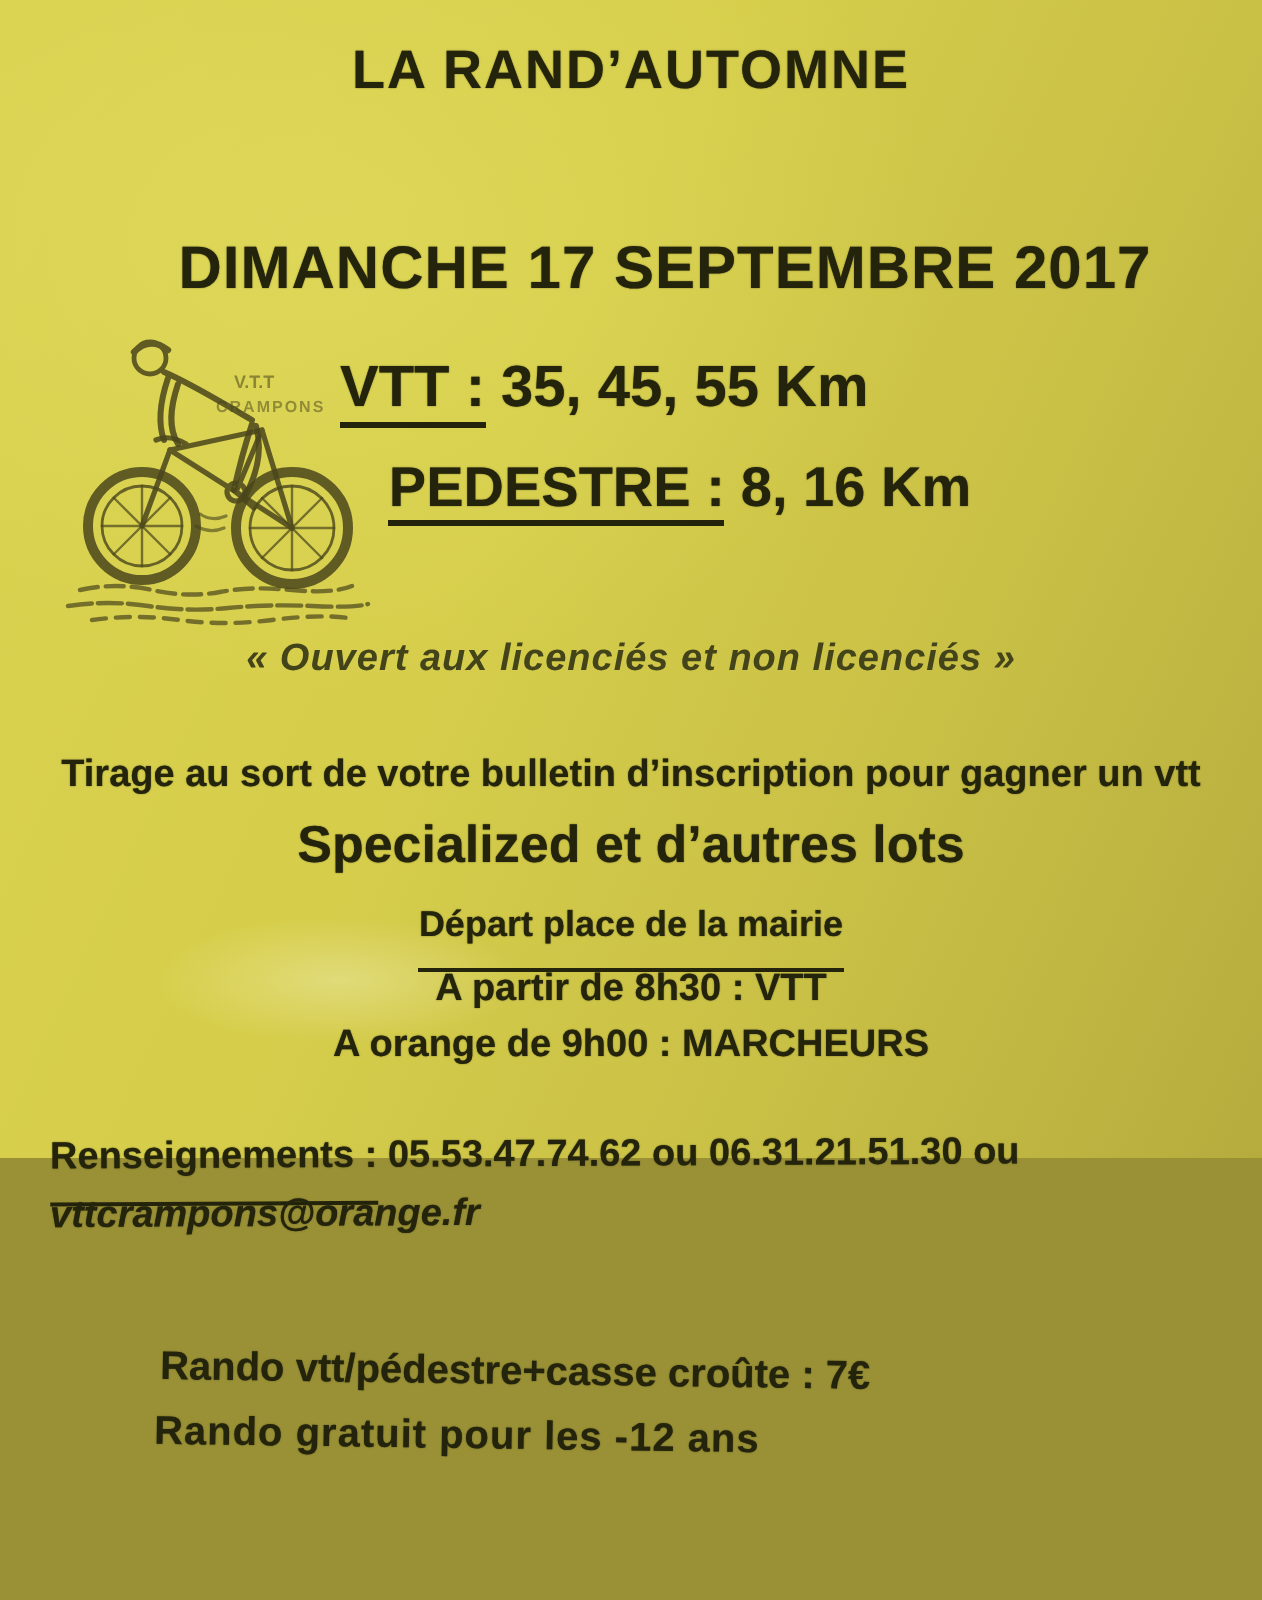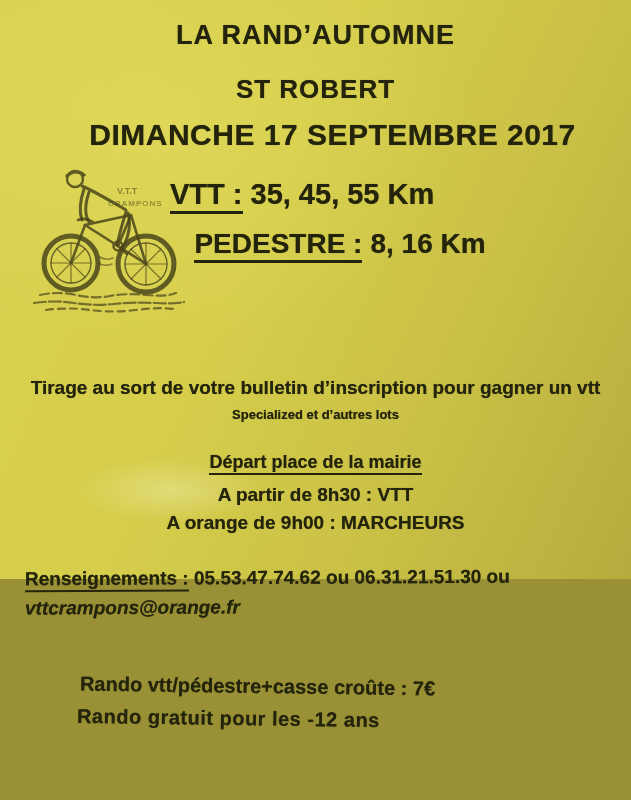--- a/index.html
+++ b/index.html
@@ -28,52 +28,52 @@
     text-shadow:0 0 0.7px rgba(40,40,12,0.75);
   }
   .center{left:0;width:631px;text-align:center;}
   .t-title   {top:20px;  font-size:27px; letter-spacing:1px;}
   .t-sub     {top:74px;  font-size:26px; letter-spacing:1px;}
   .t-date    {top:118px; font-size:30px; letter-spacing:0.5px;margin-left:17px;}
   .t-vtt     {top:178px; left:170px; width:360px; font-size:29px;}
   .t-ped     {top:228px; left:150px; width:380px; text-align:center; font-size:28px;}
   .t-quote   {top:319px; font-size:19px; font-style:italic; color:#44441b; font-weight:bold; letter-spacing:0.5px; text-shadow:none;}
   .t-raffle1 {top:377px; font-size:19px;}
-  .t-raffle2 {top:407px; font-size:13px;}
+  .t-raffle2 {top:407px; font-size:26px;}
   .t-depart  {top:452px; font-size:18px;}
   .t-dep1    {top:484px; font-size:19px;}
   .t-dep2    {top:512px; font-size:19px;}
   .t-info    {top:567px; left:25px; font-size:19px; transform:rotate(-0.3deg);}
   .t-email   {top:597px; left:25px; font-size:19px; font-style:italic; transform:rotate(-0.3deg);}
   .t-price1  {top:675px; left:80px; font-size:20px; transform:rotate(0.8deg);}
   .t-price2  {top:707px; left:77px; font-size:20px; transform:rotate(0.8deg); letter-spacing:0.5px;}
   .u3{border-bottom:3px solid currentColor; padding-bottom:1px;}
-  .u2{border-bottom:2px solid currentColor; padding-bottom:1px;}
+  .u2{border-bottom:2px solid currentColor; padding-bottom:12px;}
   .val{font-weight:bold;}
   .sp{display:inline-block;width:8px;}
   .bike{
     position:absolute; left:24px; top:156px; width:176px; height:160px;
   }
 </style>
 </head>
 <body>
 
 <div class="flyer">
 
   <div class="line center t-title">LA RAND’AUTOMNE</div>
-  <div class="line center t-sub">ST ROBERT</div>
   <div class="line center t-date">DIMANCHE 17 SEPTEMBRE 2017</div>
 
   <div class="line t-vtt">
     <span class="u3">VTT :</span><span class="sp"></span><span>35, 45, 55 Km</span>
   </div>
   <div class="line t-ped">
     <span class="u3">PEDESTRE :</span><span class="sp"></span><span>8, 16 Km</span>
   </div>
 
+  <div class="line center t-quote">« Ouvert aux licenciés et non licenciés »</div>
 
   <div class="line center t-raffle1">Tirage au sort de votre bulletin d’inscription pour gagner un vtt</div>
   <div class="line center t-raffle2">Specialized et d’autres lots</div>
 
   <div class="line center t-depart">
     <span class="u2">Départ place de la mairie</span>
   </div>
   <div class="line center t-dep1">
     <span>A partir de 8h30 :</span>
     <span class="val">VTT</span>

